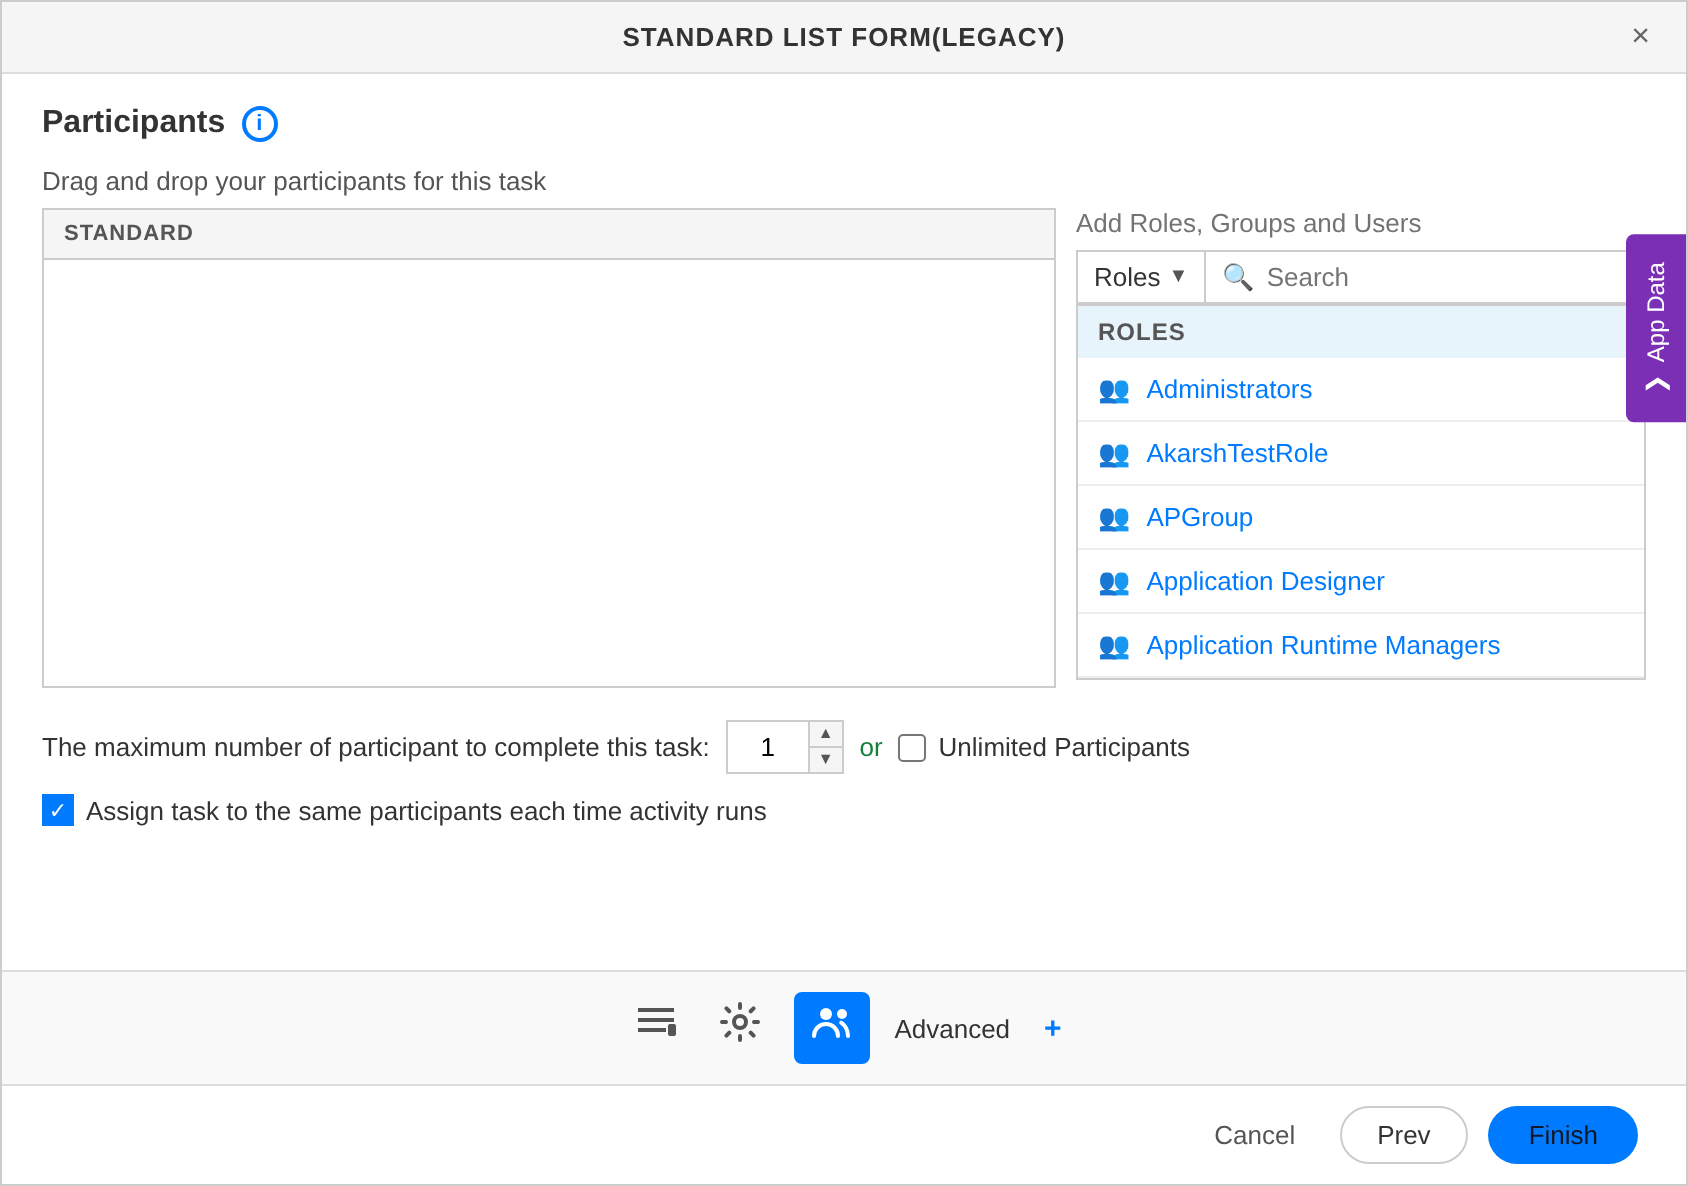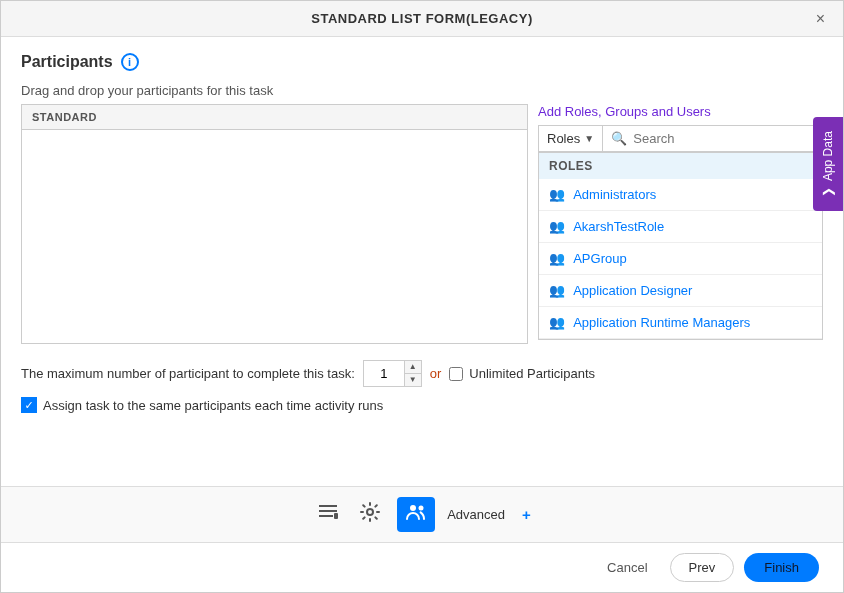--- a/index.html
+++ b/index.html
@@ -105,21 +105,21 @@
     .left-panel-body {
       min-height: 200px;
       background: #fff;
     }
     .right-panel {
       width: 285px;
       display: flex;
       flex-direction: column;
     }
     .add-roles-label {
-      color: #6d28d9;
+      color: #737373;
       margin-bottom: 6px;
       font-size: 13px;
     }
     .roles-search-bar {
       display: flex;
       align-items: center;
       border: 1px solid #ccc;
       margin-bottom: 0;
     }
     .roles-dropdown {
@@ -219,21 +219,21 @@
       border: none;
       cursor: pointer;
       font-size: 8px;
       padding: 2px 4px;
       line-height: 1;
       color: #555;
       flex: 1;
     }
     .spinner-up { border-bottom: 1px solid #ccc; }
     .or-text {
-      color: #c2410c;
+      color: #15803d;
       font-size: 13px;
     }
     .unlimited-wrap {
       display: flex;
       align-items: flex-end;
       gap: 6px;
       font-size: 13px;
       color: #333;
     }
     .checkbox-input {

